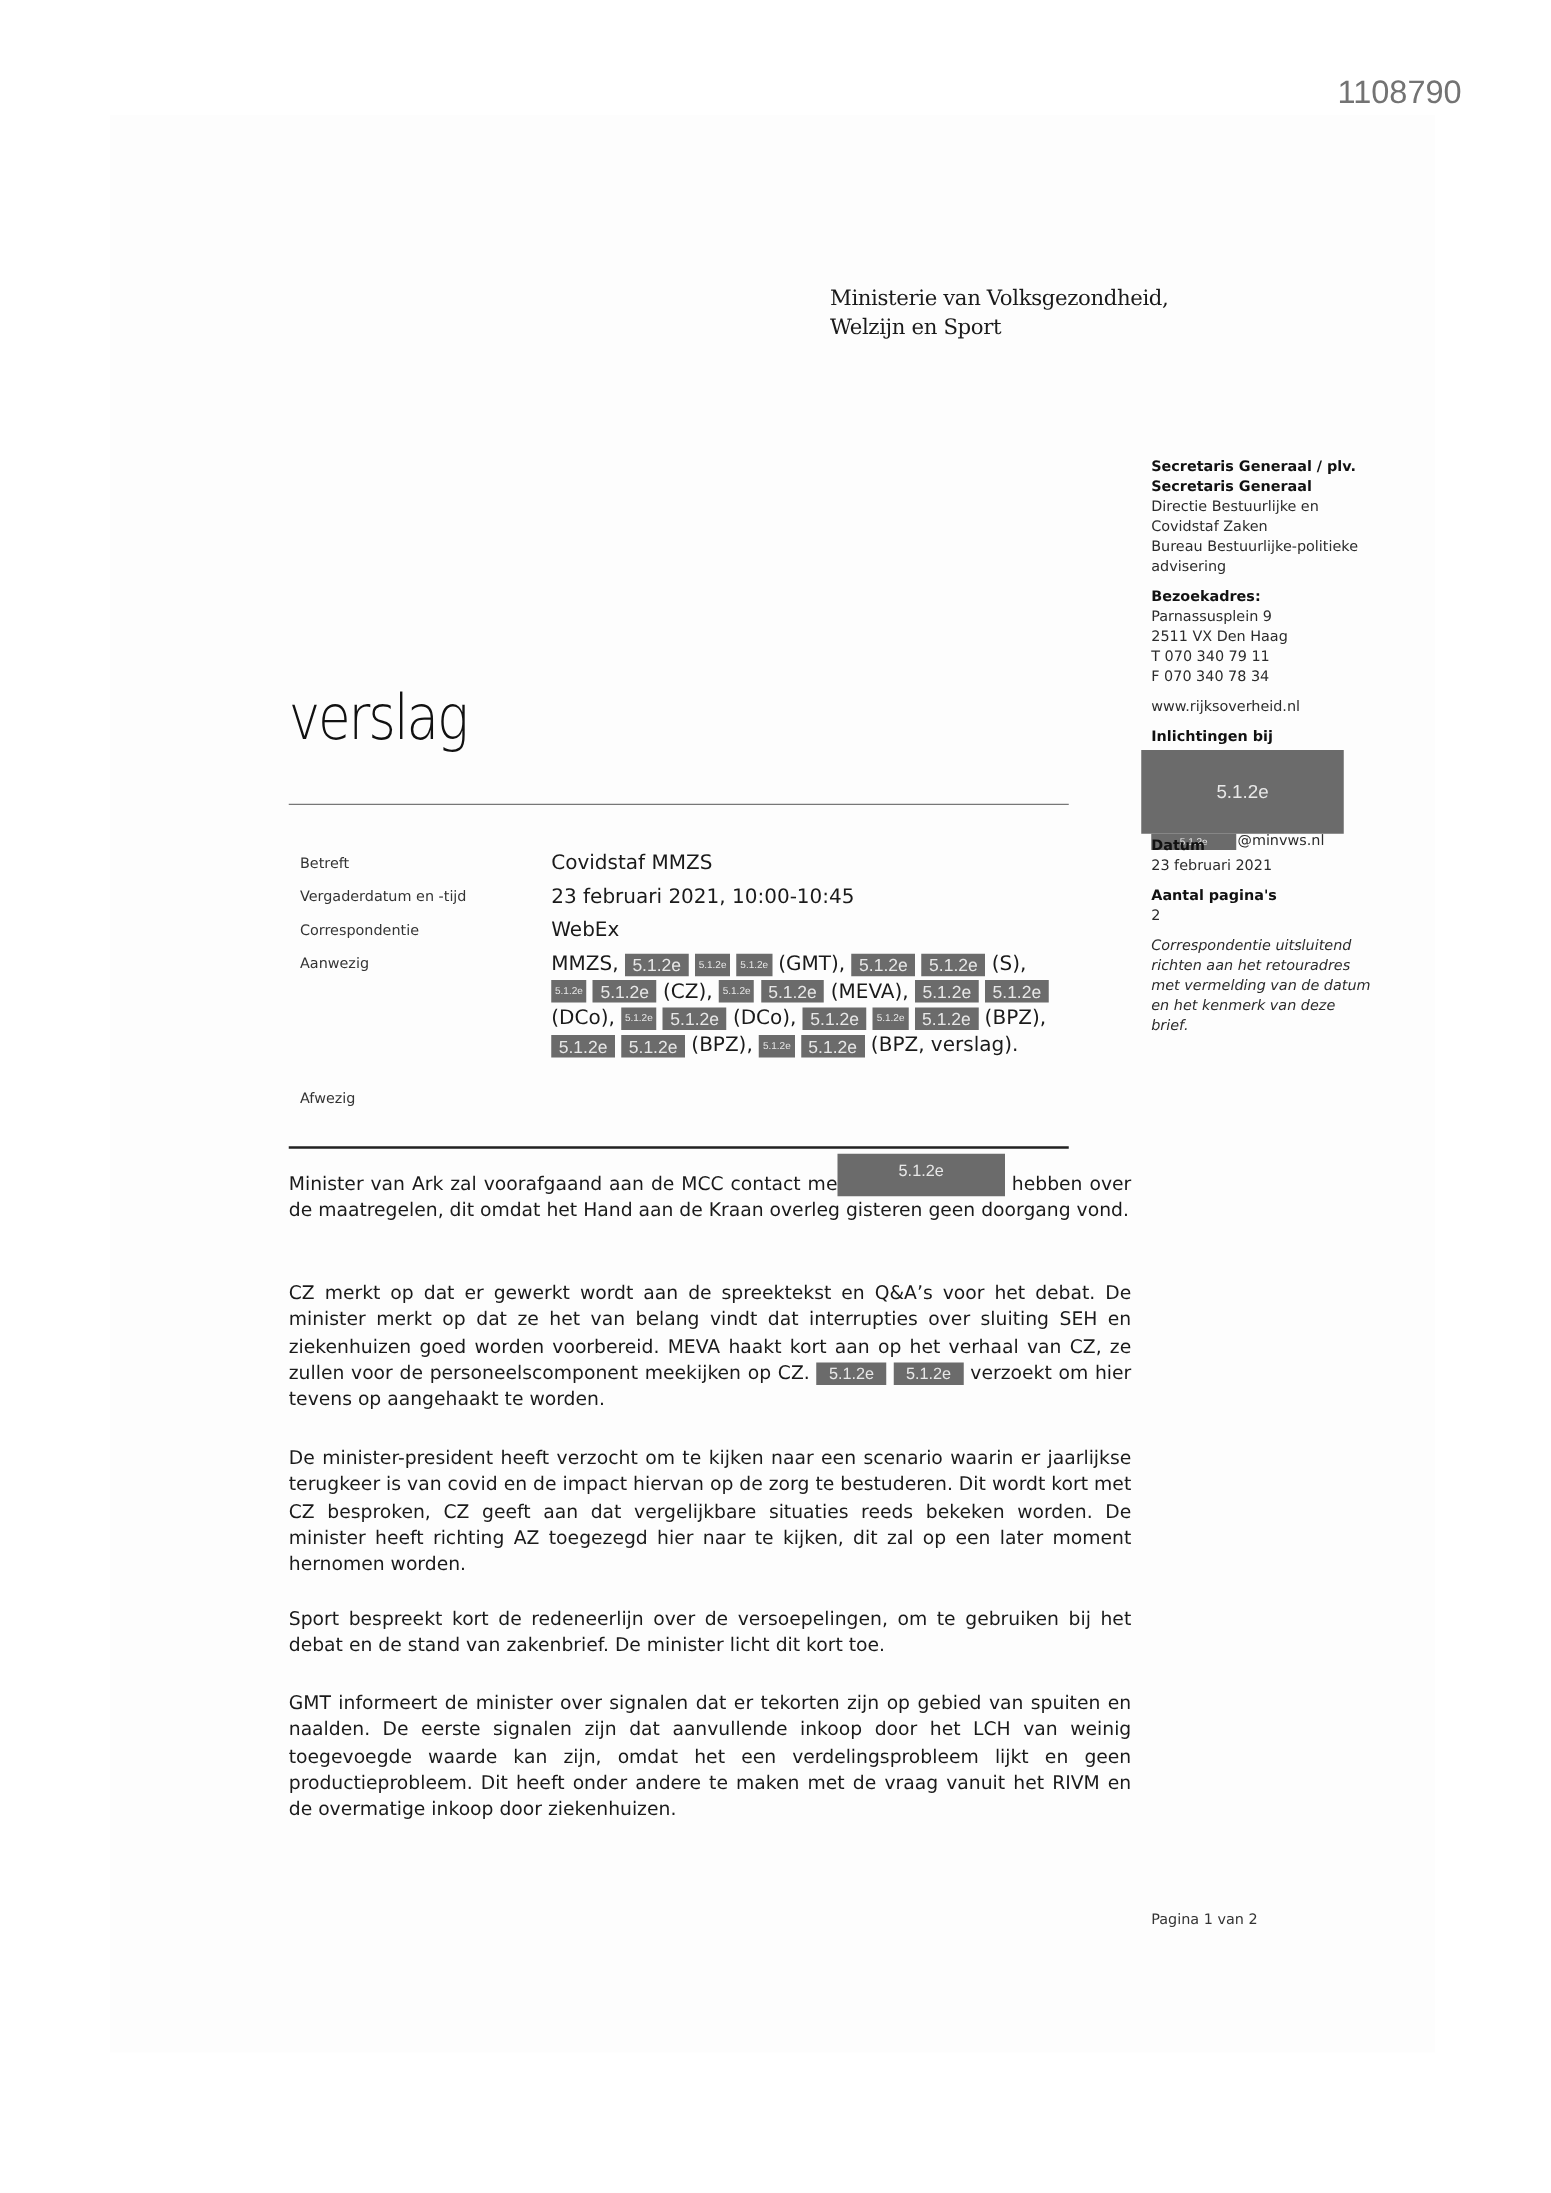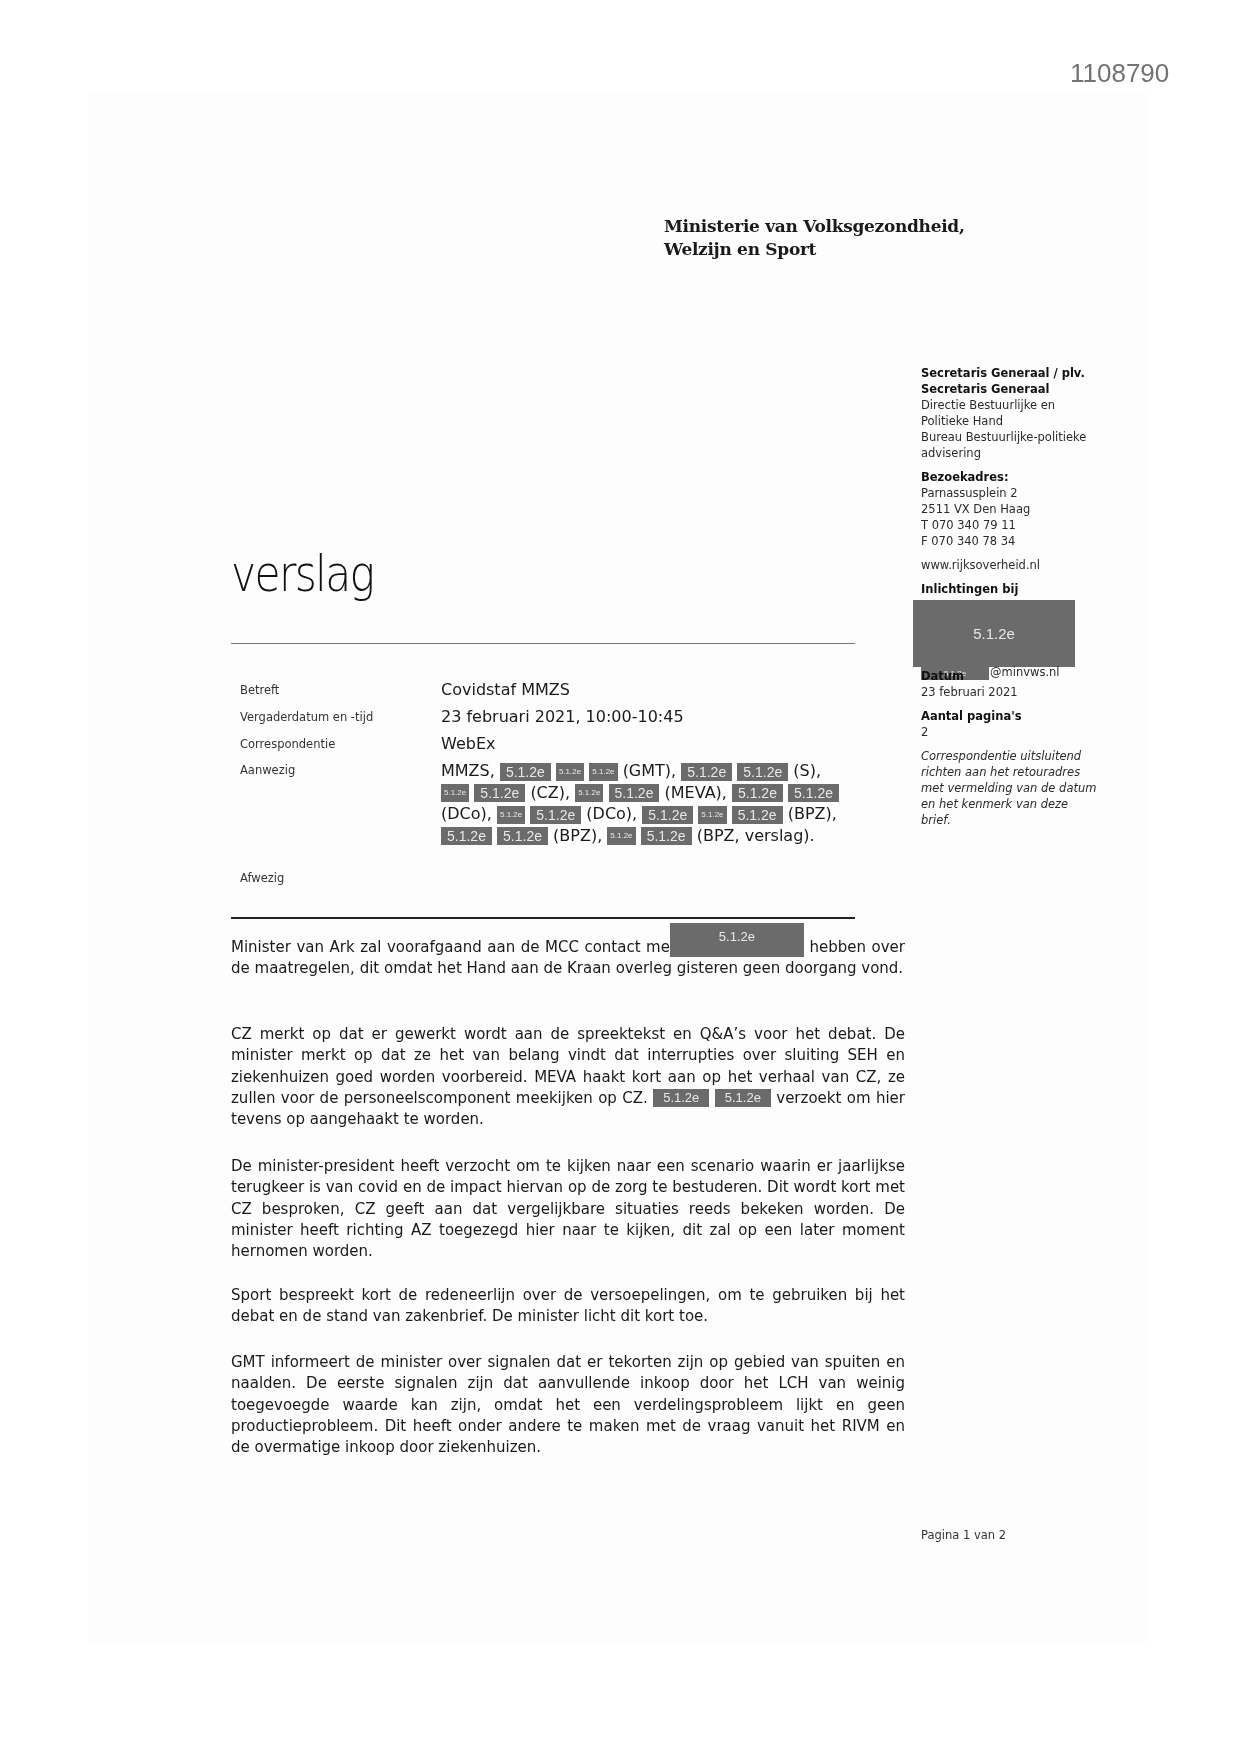--- a/index.html
+++ b/index.html
@@ -9,24 +9,23 @@
   }
   .docnum {
     position: absolute; left: 1070px; top: 58px;
     font-family: "Liberation Sans", sans-serif; font-size: 26px; color: #737373;
   }
   .page {
     position: absolute; left: 88px; top: 92px; width: 1060px; height: 1550px;
     background: #fdfdfd;
   }
   .ministry {
-    position: absolute; left: 664px; top: 215px;
+    position: absolute; left: 664px; top: 228px;
     font-family: "DejaVu Serif", serif; font-size: 17px; line-height: 23px; color: #1a1a1a;
     letter-spacing: -0.3px;
-    font-weight: bold;
   }
   .sidebar {
     position: absolute; left: 921px; top: 365px; width: 200px;
     font-size: 11.5px; line-height: 16px; color: #2b2b2b;
   }
   .sidebar .b { font-weight: bold; color: #111; }
   .sidebar .gap { height: 8px; }
   .sidebar .it { font-style: italic; }
   .redact {
     display: inline-block; background: #6b6b6b; color: #e8e8e8;
@@ -71,26 +70,26 @@
 
 <div class="ministry">
   <div>Ministerie van Volksgezondheid,</div>
   <div>Welzijn en Sport</div>
 </div>
 
 <div class="sidebar">
   <div class="b">Secretaris Generaal / plv.</div>
   <div class="b">Secretaris Generaal</div>
   <div>Directie Bestuurlijke en</div>
-  <div>Politieke Hand</div>
+  <div>Covidstaf Zaken</div>
   <div>Bureau Bestuurlijke-politieke</div>
   <div>advisering</div>
   <div class="gap"></div>
   <div class="b">Bezoekadres:</div>
-  <div>Parnassusplein 2</div>
+  <div>Parnassusplein 9</div>
   <div>2511 VX  Den Haag</div>
   <div>T  070 340 79 11</div>
   <div>F  070 340 78 34</div>
   <div class="gap"></div>
   <div>www.rijksoverheid.nl</div>
   <div class="gap"></div>
   <div class="b">Inlichtingen bij</div>
 </div>
 
 <div class="redact r-big">5.1.2e</div>

